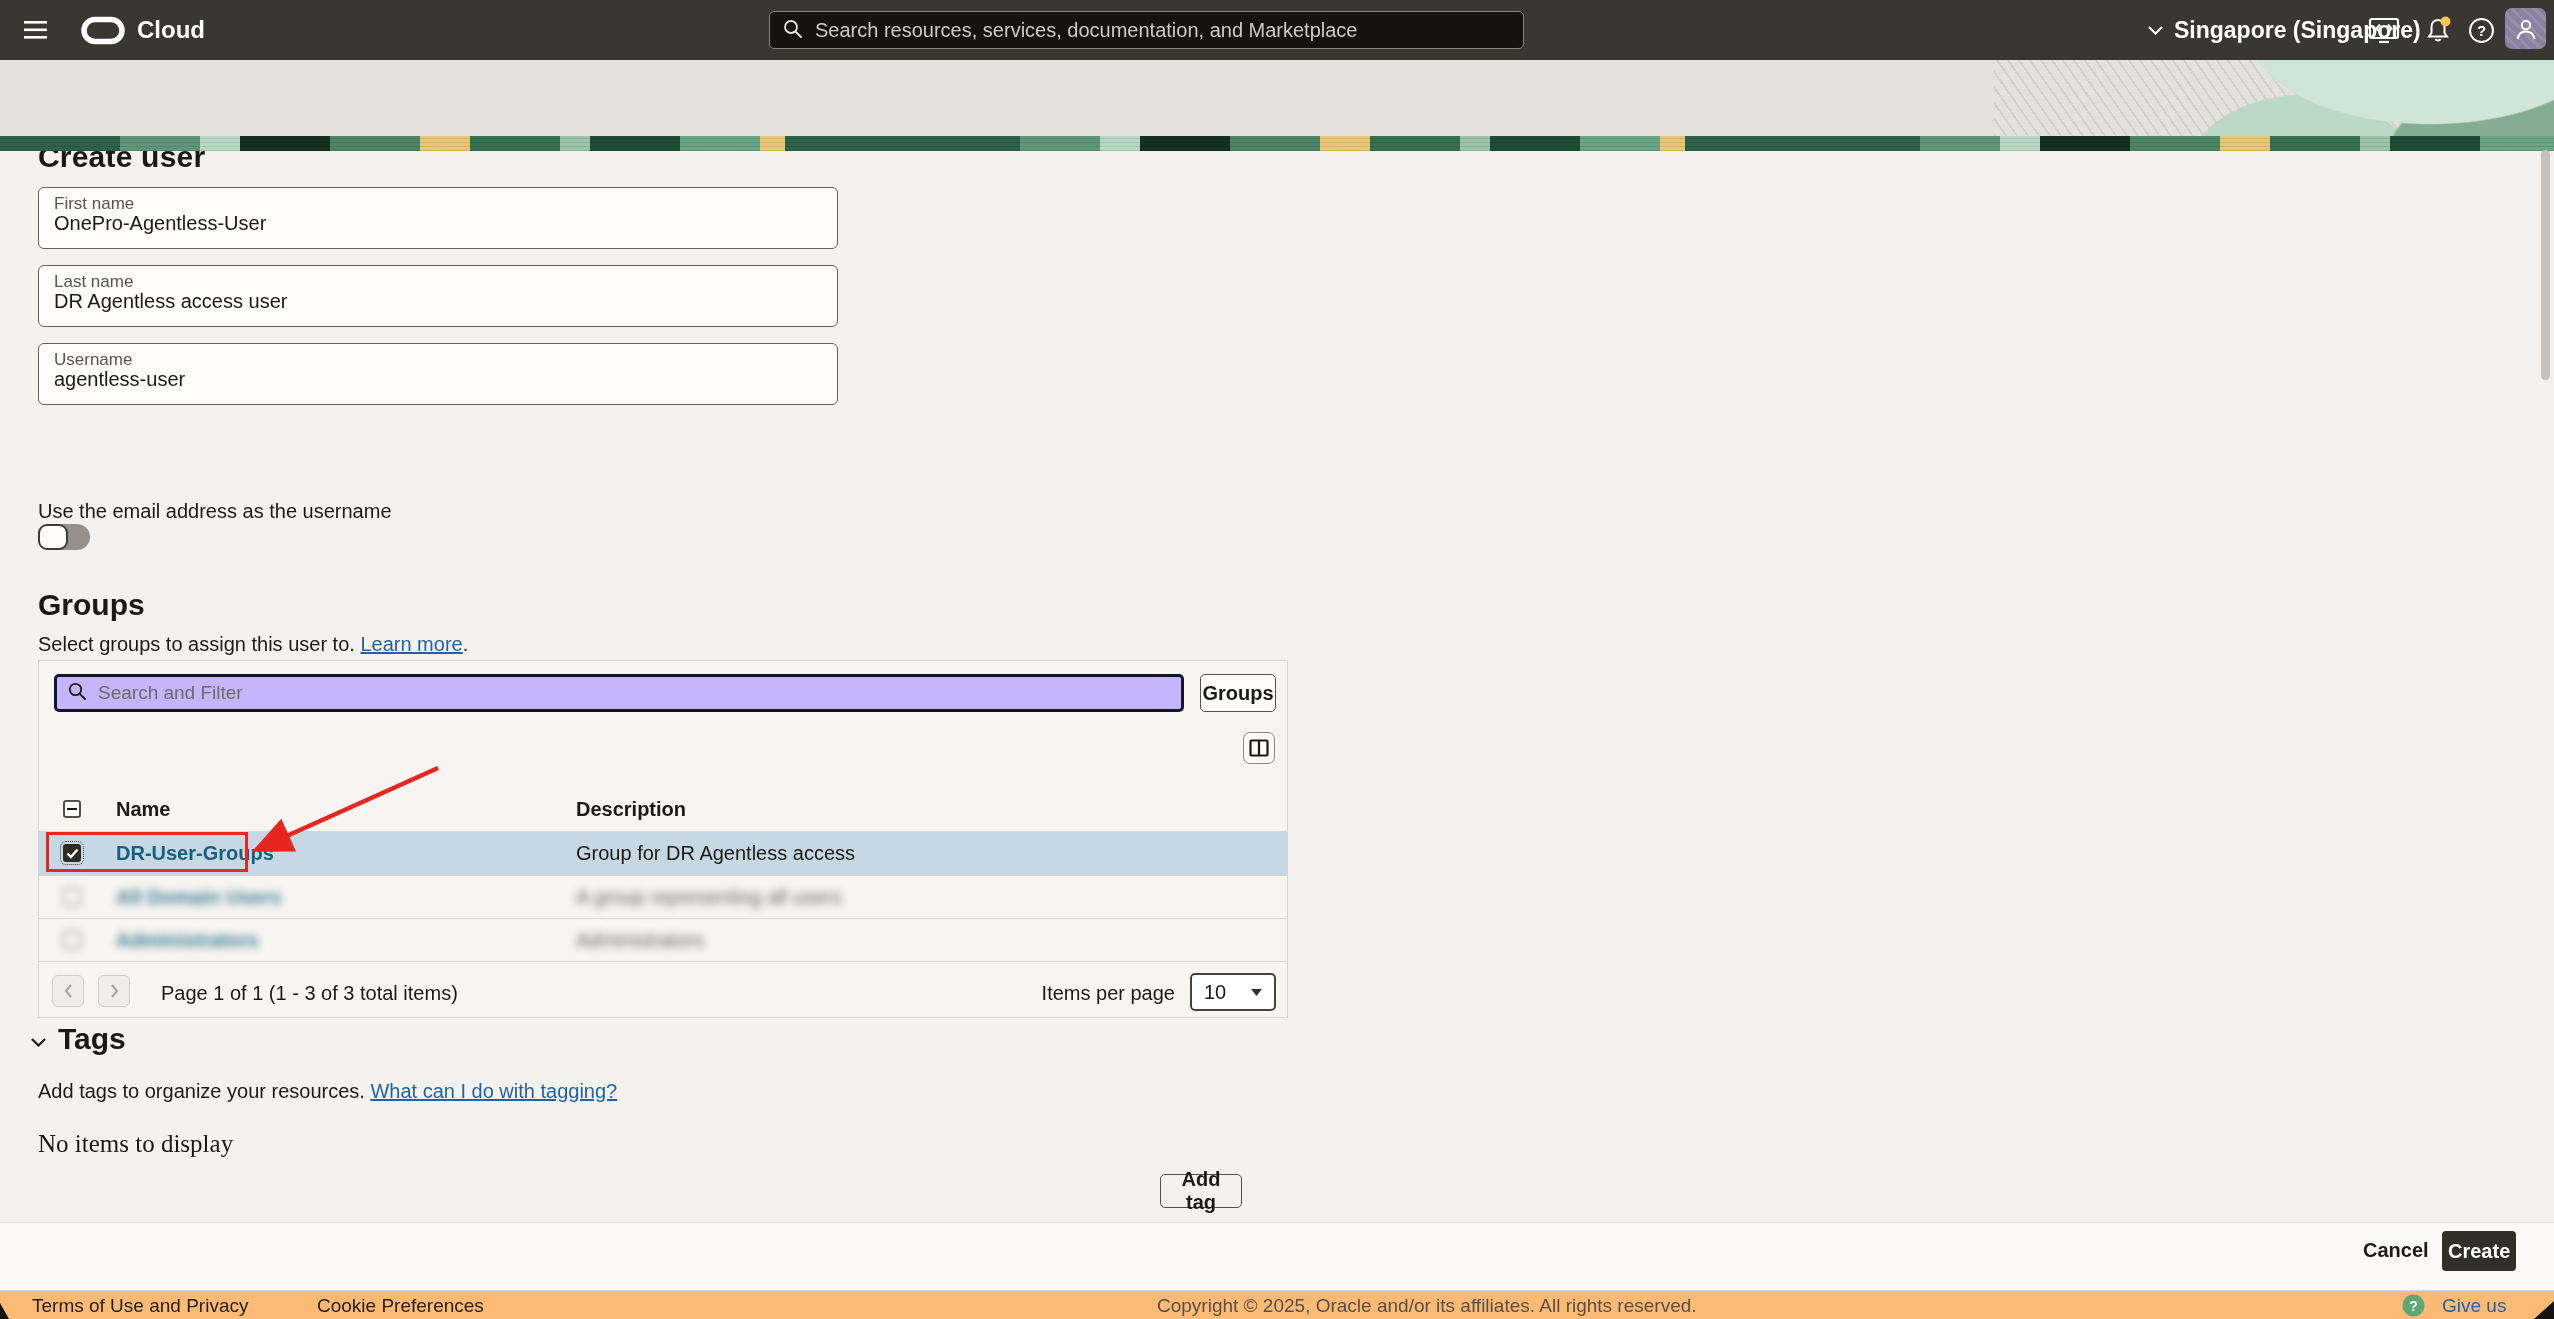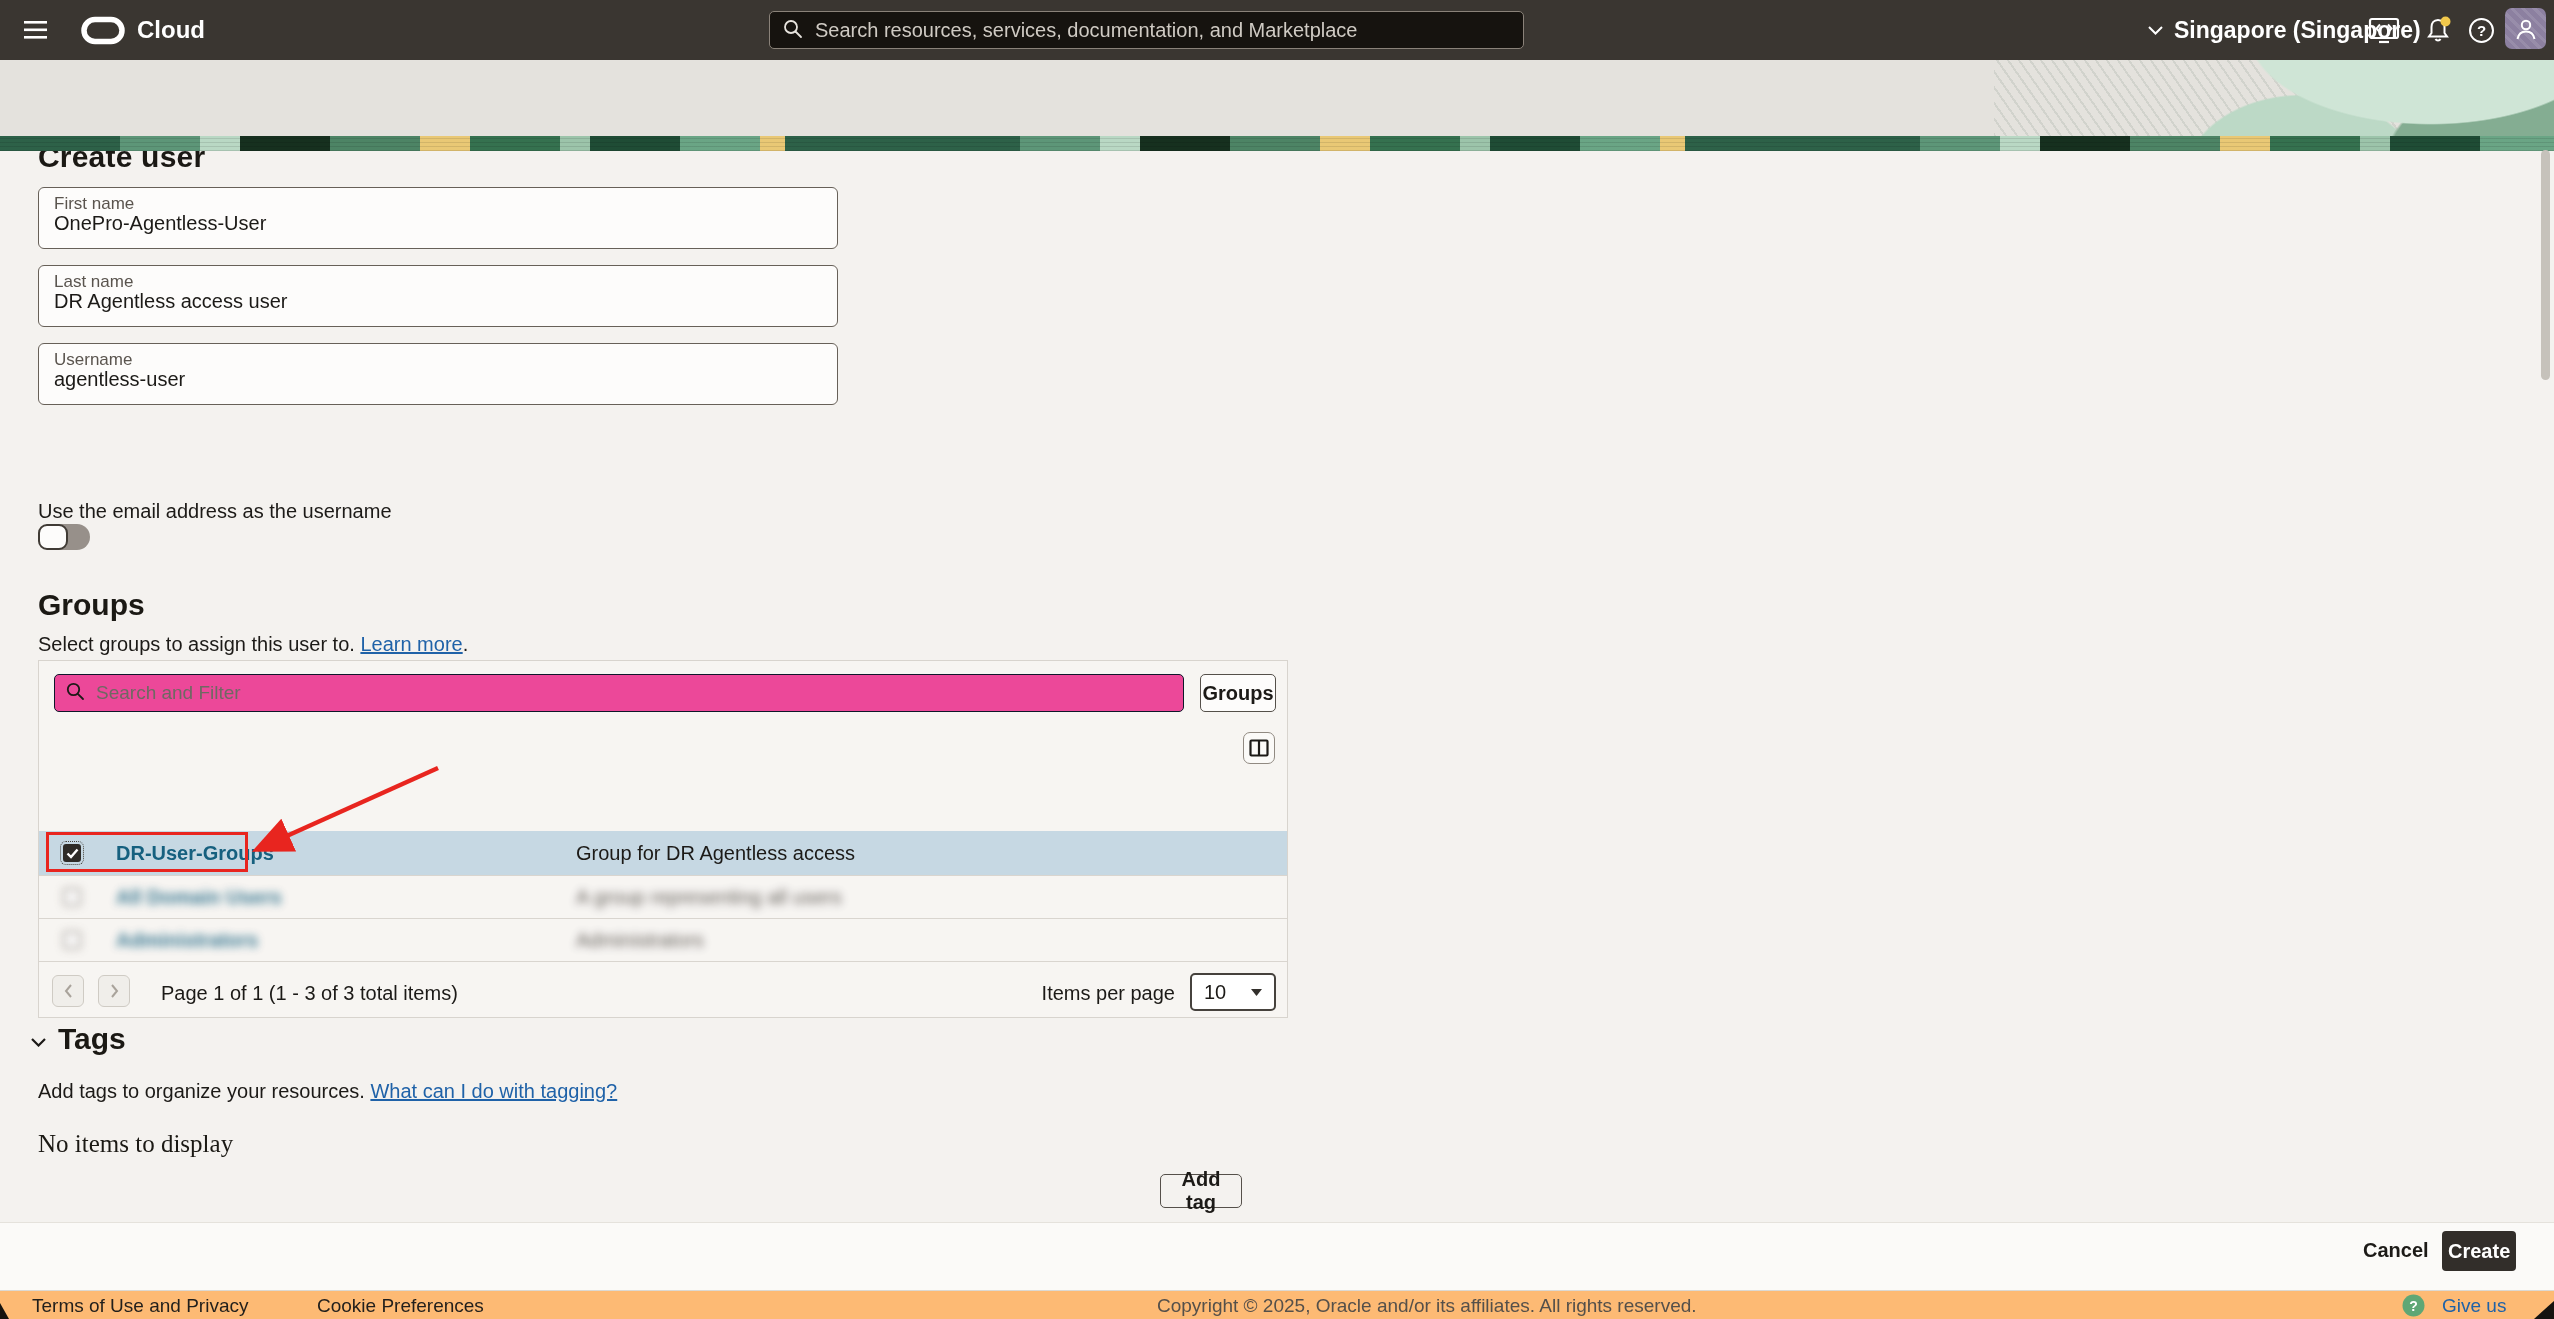--- a/index.html
+++ b/index.html
@@ -38,21 +38,21 @@
   .field .flabel{position:absolute;left:15px;top:6px;font-size:17px;color:#5a544e;}
   .field .fvalue{position:absolute;left:15px;top:24px;font-size:20px;color:#1c1a17;}
   .field .fcenter{position:absolute;left:15px;top:12px;font-size:20px;color:#5a544e;}
 
   
   #toggle{left:38px;top:524px;width:52px;height:26px;background:#97908a;border-radius:13px;}
   #toggle .knob{position:absolute;left:0;top:0;width:30px;height:26px;background:#fdfcfb;border:2px solid #403b35;border-radius:9px;}
 
   
   #groups-panel{left:38px;top:660px;width:1250px;height:358px;background:#f7f5f2;border:1px solid #d8d4ce;}
-  #grp-search{position:absolute;left:15px;top:13px;width:1130px;height:38px;background:#ec4899;border:1px solid #0f172a;border-radius:5px;display:flex;align-items:center;padding:0 10px;}
+  #grp-search{position:absolute;left:15px;top:13px;width:1130px;height:38px;background:#c4b5fd;border:3px solid #0f172a;border-radius:5px;display:flex;align-items:center;padding:0 10px;}
   #grp-search input{flex:1;background:transparent;border:none;outline:none;color:#3f3b36;font-size:19px;font-family:inherit;margin-left:9px;}
   #grp-search input::placeholder{color:#6f6963;opacity:1;}
   .btn-secondary{background:#fdfcfb;border:1px solid #55504a;border-radius:5px;font-size:20px;font-weight:600;color:#1c1a17;display:flex;align-items:center;justify-content:center;cursor:pointer;font-family:inherit;}
   #col-btn{position:absolute;left:1204px;top:71px;width:32px;height:32px;background:#fbfaf8;border:1px solid #918a82;border-radius:7px;display:flex;align-items:center;justify-content:center;}
   .hdr-row{position:absolute;left:0;top:128px;width:100%;height:42px;}
   .divider{position:absolute;left:0;width:100%;height:1px;background:#d9d5cf;}
   .checkbox{position:absolute;left:24px;width:18px;height:18px;border:2px solid #55504a;border-radius:3px;background:#fff;display:flex;align-items:center;justify-content:center;}
   .cb-minus{width:10px;height:2px;background:#1c1a17;}
   .checkbox.checked{background:#2e2b27;border-color:#2e2b27;outline:1px dotted #454039;outline-offset:2px;}
   .row{position:absolute;left:0;width:100%;height:44px;}
@@ -190,20 +190,27 @@
     </div>
     <button class="btn-secondary" style="position:absolute;left:1161px;top:13px;width:76px;height:38px;">Groups</button>
 
     <div id="col-btn">
       <svg width="20" height="18" viewBox="0 0 20 18">
           <rect x="1.5" y="1.5" width="17" height="15" fill="none" stroke="#1c1a17" stroke-width="2.2" rx="1"></rect>
           <line x1="10" y1="1.5" x2="10" y2="16.5" stroke="#1c1a17" stroke-width="2.2"></line>
         </svg>
     </div>
 
+    <div class="hdr-row">
+      <div class="checkbox" style="top:11px;">
+          <div class="cb-minus"></div>
+        </div>
+      <div class="hdr-label" style="left:77px;">Name</div>
+      <div class="hdr-label" style="left:537px;">Description</div>
+    </div>
     <div class="divider" style="top:170px;background:#c8c4be;"></div>
 
     <div class="row" style="top:170px;background:#c6d8e3;">
       <div class="checkbox checked" style="top:13px;">
         <svg width="13" height="11" viewBox="0 0 13 11">
             <polyline points="1.5,5.5 5,9 11.5,1.5" fill="none" stroke="#fff" stroke-width="2.4"></polyline>
           </svg>
       </div>
       <div class="name">DR-User-Groups</div>
       <div class="desc">Group for DR Agentless access</div>

